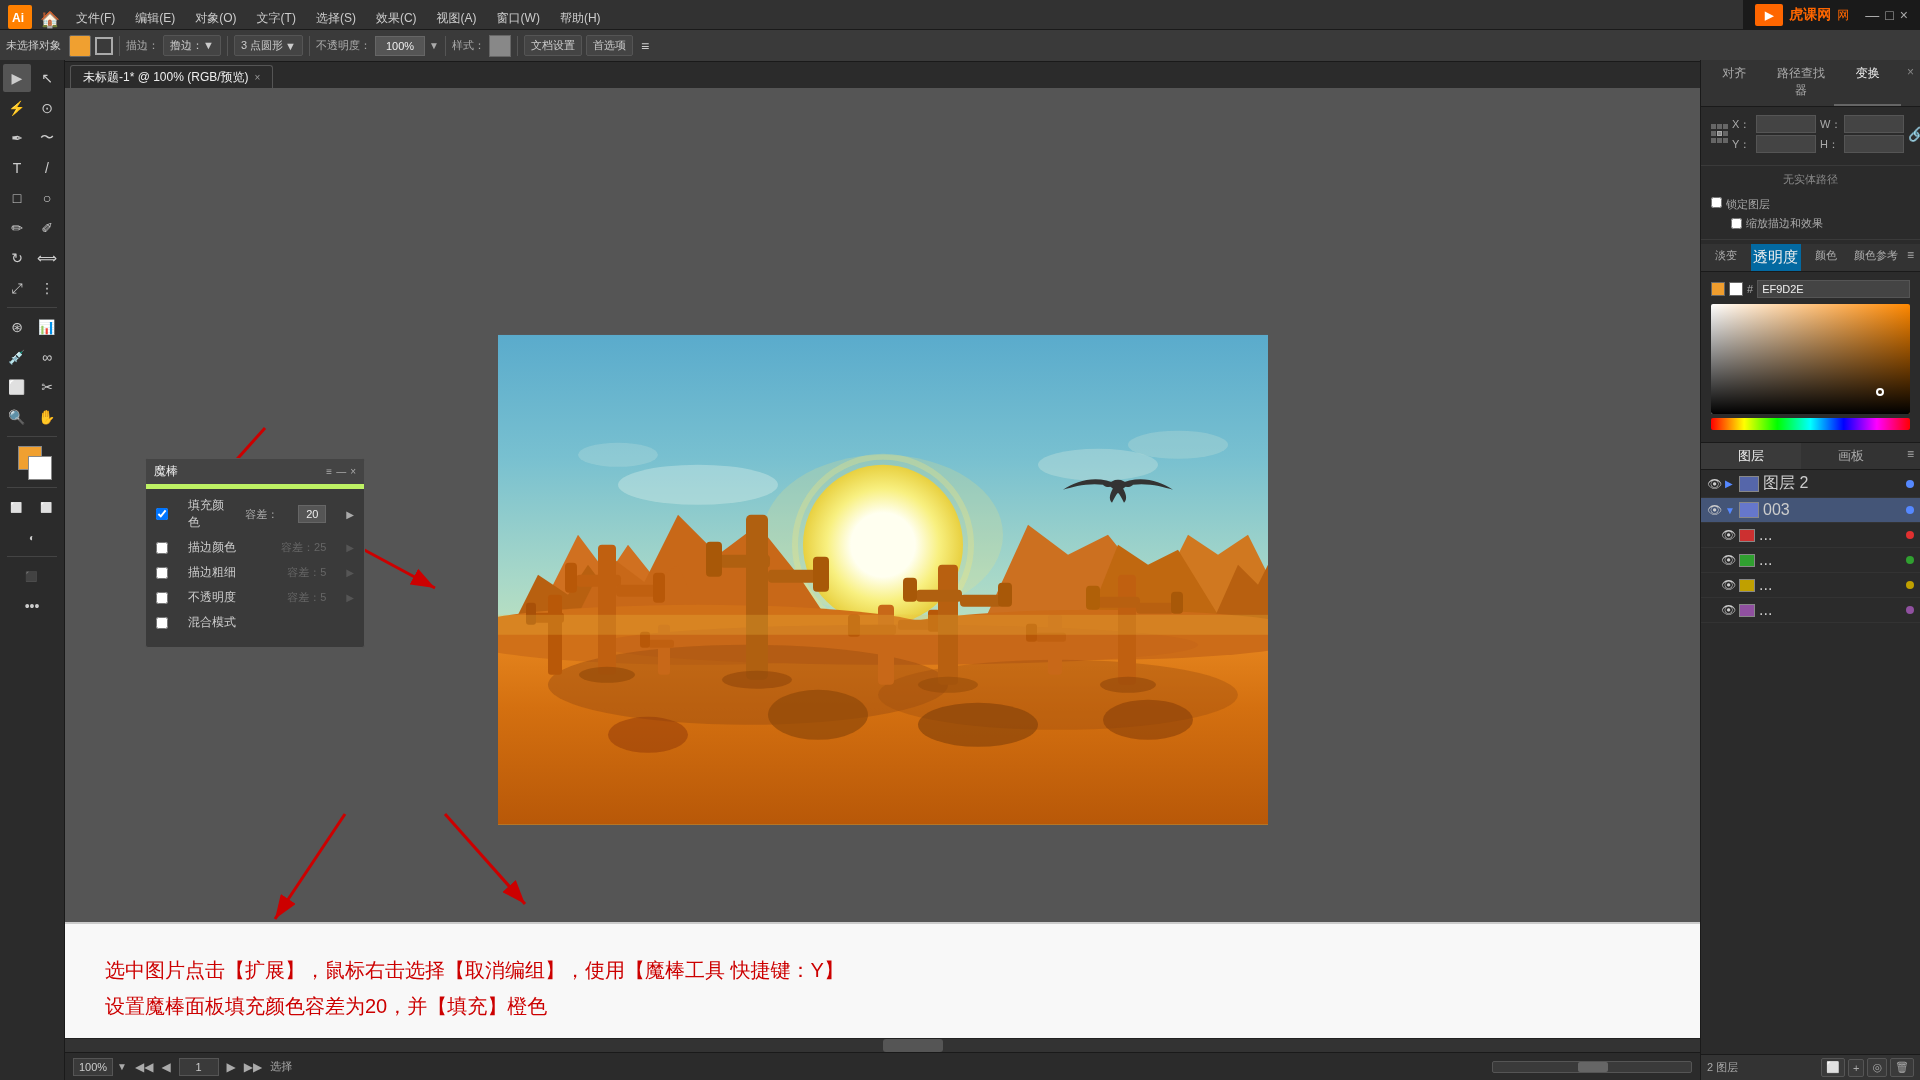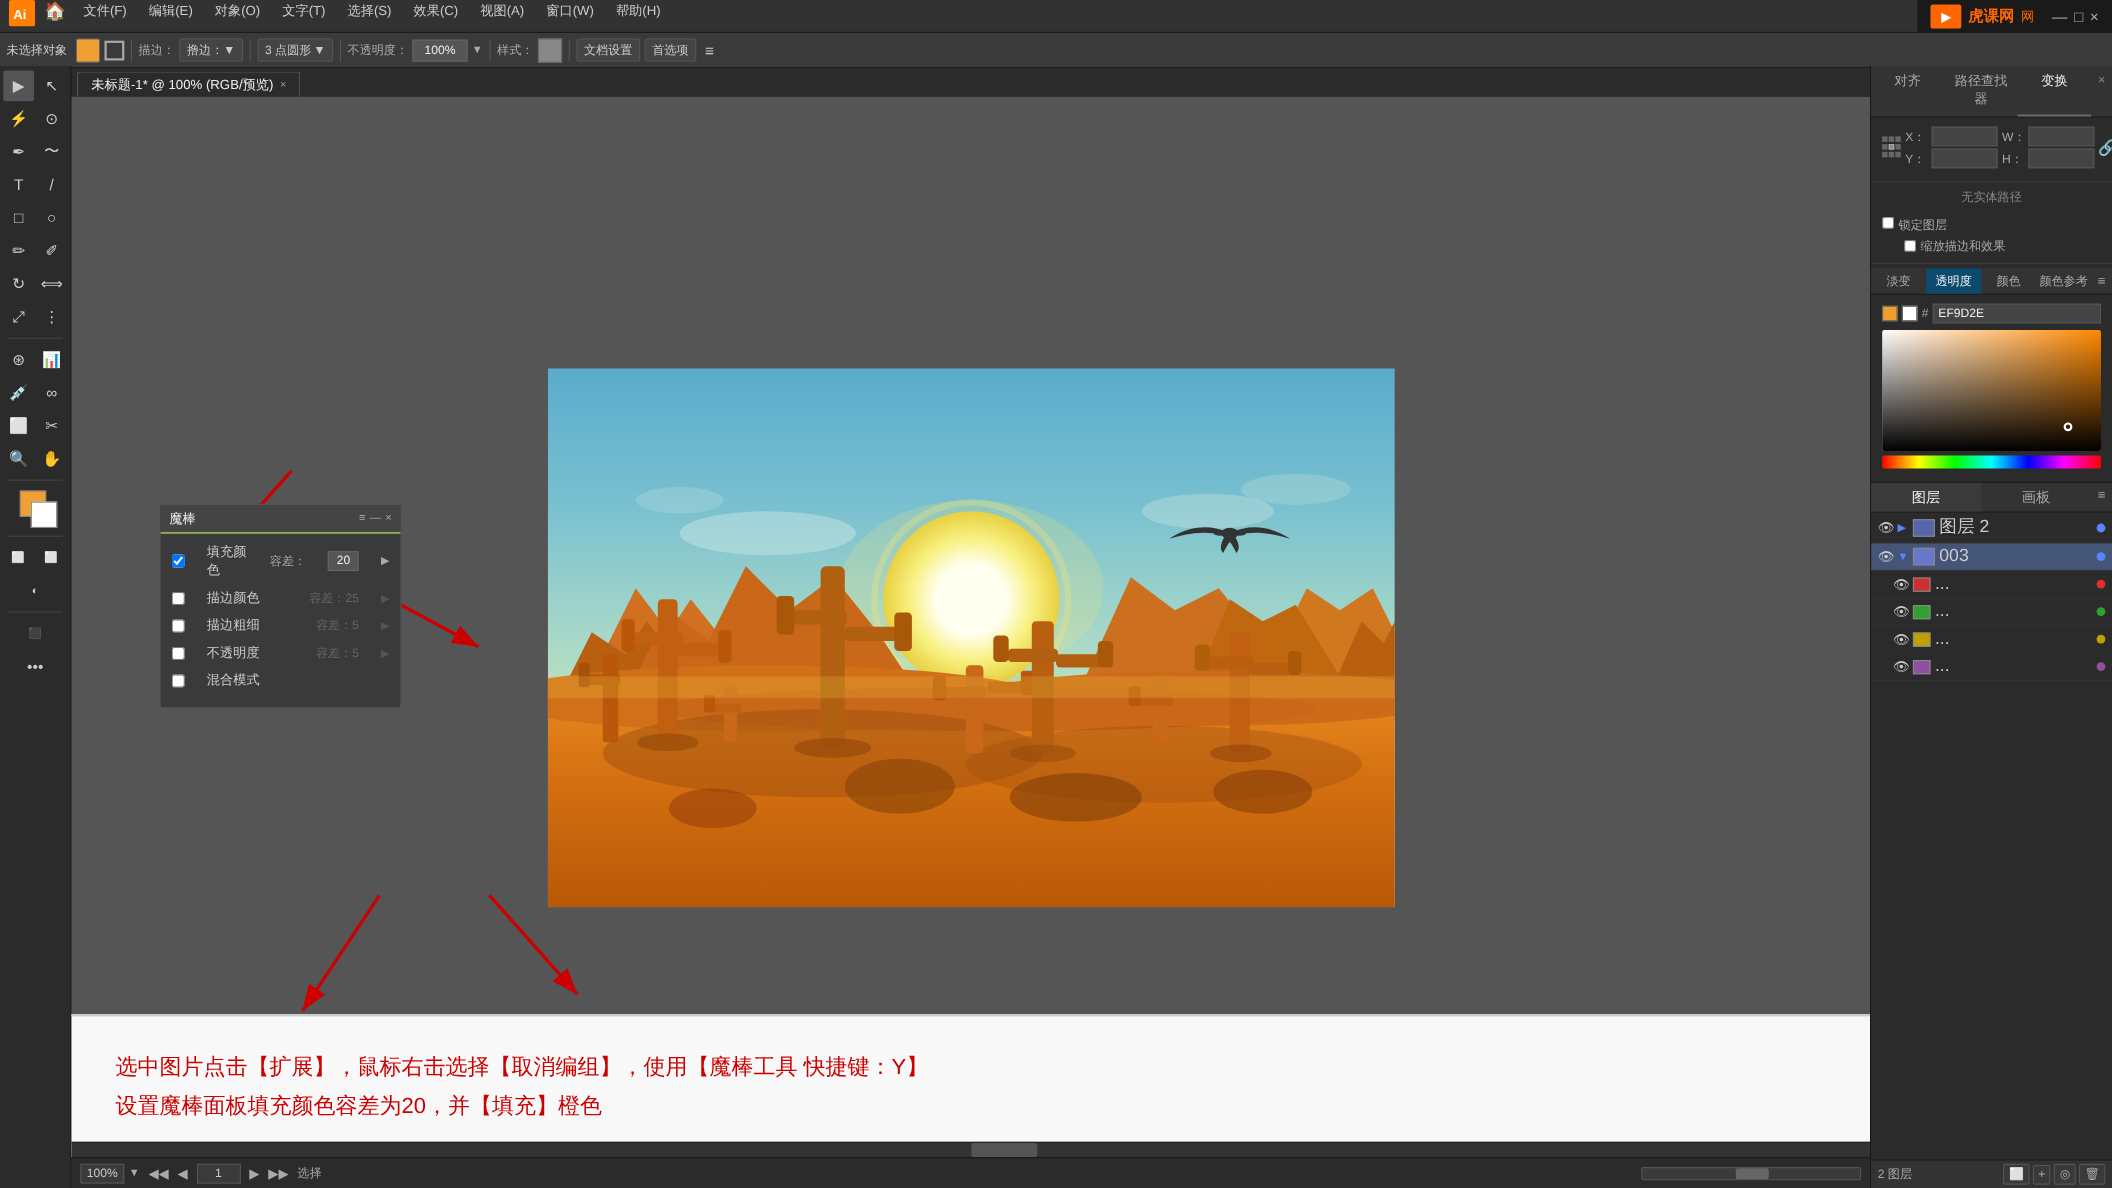--- a/index.html
+++ b/index.html
@@ -1,20 +1,20 @@
 <!DOCTYPE html>
 <html><head>
   <meta charset="utf-8">
   <style>
     * { margin: 0; padding: 0; box-sizing: border-box; }
     body { width: 1920px; height: 1080px; background: #2b2b2b; font-family: 'Microsoft YaHei', Arial, sans-serif; overflow: hidden; position: relative; }
 
     
     #menubar {
-      width: 100%; height: 30px; background: #323232; display: flex; align-items: flex-start;
+      width: 100%; height: 30px; background: #323232; display: flex; align-items: flex-end;
       padding: 0 8px; gap: 4px; border-bottom: 1px solid #1a1a1a; position: relative;
     }
     .menu-logo { width: 24px; height: 24px; margin-right: 4px; }
     .menu-logo svg { width: 24px; height: 24px; }
     .menu-item {
       color: #cccccc; font-size: 12px; padding: 2px 8px; cursor: pointer;
       white-space: nowrap;
     }
 
     
@@ -105,21 +105,21 @@
       color: #cc0000; font-size: 20px; line-height: 1.8; font-weight: 500;
     }
 
     
     #magic-panel {
       position: absolute; left: 80px; top: 370px; width: 220px; background: #3a3a3a;
       border: 1px solid #555; border-radius: 3px; z-index: 100;
     }
     .panel-header {
       background: #444; padding: 4px 8px; display: flex; justify-content: space-between;
-      align-items: center; border-bottom: 1px solid #bef264; cursor: move;
+      align-items: center; border-bottom: 5px solid #bef264; cursor: move;
     }
     .panel-title { color: #eee; font-size: 12px; }
     .panel-controls { display: flex; gap: 4px; color: #aaa; font-size: 10px; cursor: pointer; }
     .panel-body { padding: 8px 10px; }
     .panel-row {
       display: flex; align-items: center; margin-bottom: 8px; gap: 20px;
     }
     .panel-checkbox { width: 12px; height: 12px; cursor: pointer; }
     .panel-row-label { color: #ccc; font-size: 12px; flex: 1; }
     .panel-value { color: #aaa; font-size: 11px; margin-left: auto; }
@@ -627,21 +627,21 @@
     <div style="display:flex;align-items:center;gap:4px;padding-left:20px;">
       <input type="checkbox" style="width: 11px; height: 11px;">
       <span style="color:#aaa;font-size:11px;">缩放描边和效果</span>
     </div>
   </div>
 
   <div style="height:1px;background:#3a3a3a;margin:4px 0;"></div>
 
   <div style="display:flex;background:#333;border-bottom:1px solid #1a1a1a;">
     <div style="flex:1;text-align:center;padding:4px 2px;font-size:11px;color:#aaa;cursor:pointer;">淡变</div>
-    <div style="flex:1;text-align:center;padding:4px 2px;font-size:11px;color:#eee;cursor:pointer;background:#0c4a6e;">透明度</div>
+    <div style="flex:1;text-align:left;padding:4px 2px;font-size:15px;color:#eee;cursor:pointer;background:#0369a1;">透明度</div>
     <div style="flex:1;text-align:center;padding:4px 2px;font-size:11px;color:#aaa;cursor:pointer;">颜色</div>
     <div style="flex:1;text-align:center;padding:4px 2px;font-size:11px;color:#aaa;cursor:pointer;">颜色参考</div>
     <div style="color:#aaa;padding:4px 6px;cursor:pointer;font-size:12px;">≡</div>
   </div>
 
   <div class="color-picker-area">
     <div class="color-hex-row">
       <div class="color-hex-swatch"></div>
       <div class="color-hex-white"></div>
       <span style="color:#aaa;font-size:11px;">#</span>

